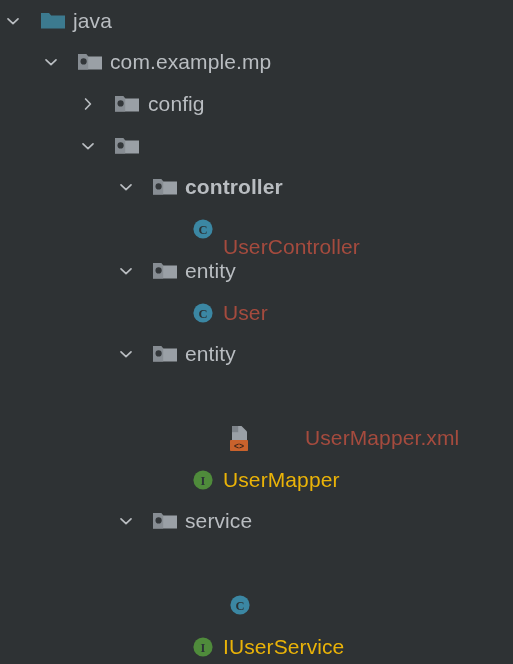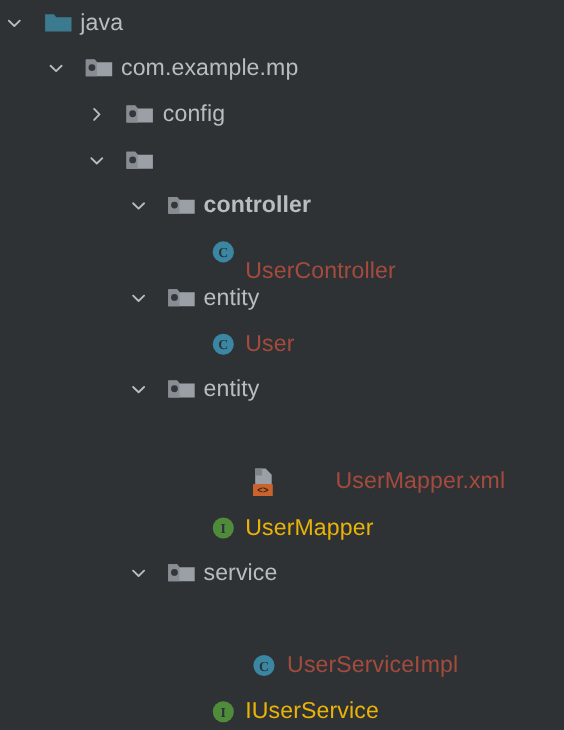--- a/index.html
+++ b/index.html
@@ -223,21 +223,20 @@
       </span>
       <span class="label pkg" style="left: 185px;">service</span>
     </div>
     <div class="row" style="top: 584px;">
       <span class="icon" style="left: 226px;">
         <svg width="28" height="28" viewBox="0 0 28 28">
           <circle cx="14" cy="14" r="9.6" fill="#3b87a3"></circle>
           <text x="14" y="18.6" text-anchor="middle" font-family="Liberation Serif, serif" font-size="12.5" font-weight="bold" fill="#2b3336">C</text>
         </svg>
       </span>
-      <span class="label cls" style="left: 261px;">UserServiceImpl</span>
     </div>
     <div class="row" style="top: 626px;">
       <span class="icon" style="left: 189px;">
         <svg width="28" height="28" viewBox="0 0 28 28">
           <circle cx="14" cy="14" r="9.6" fill="#4f8b3b"></circle>
           <text x="14" y="18.6" text-anchor="middle" font-family="Liberation Serif, serif" font-size="12.5" font-weight="bold" fill="#2b3336">I</text>
         </svg>
       </span>
       <span class="label iface" style="left: 223px;">IUserService</span>
     </div>

